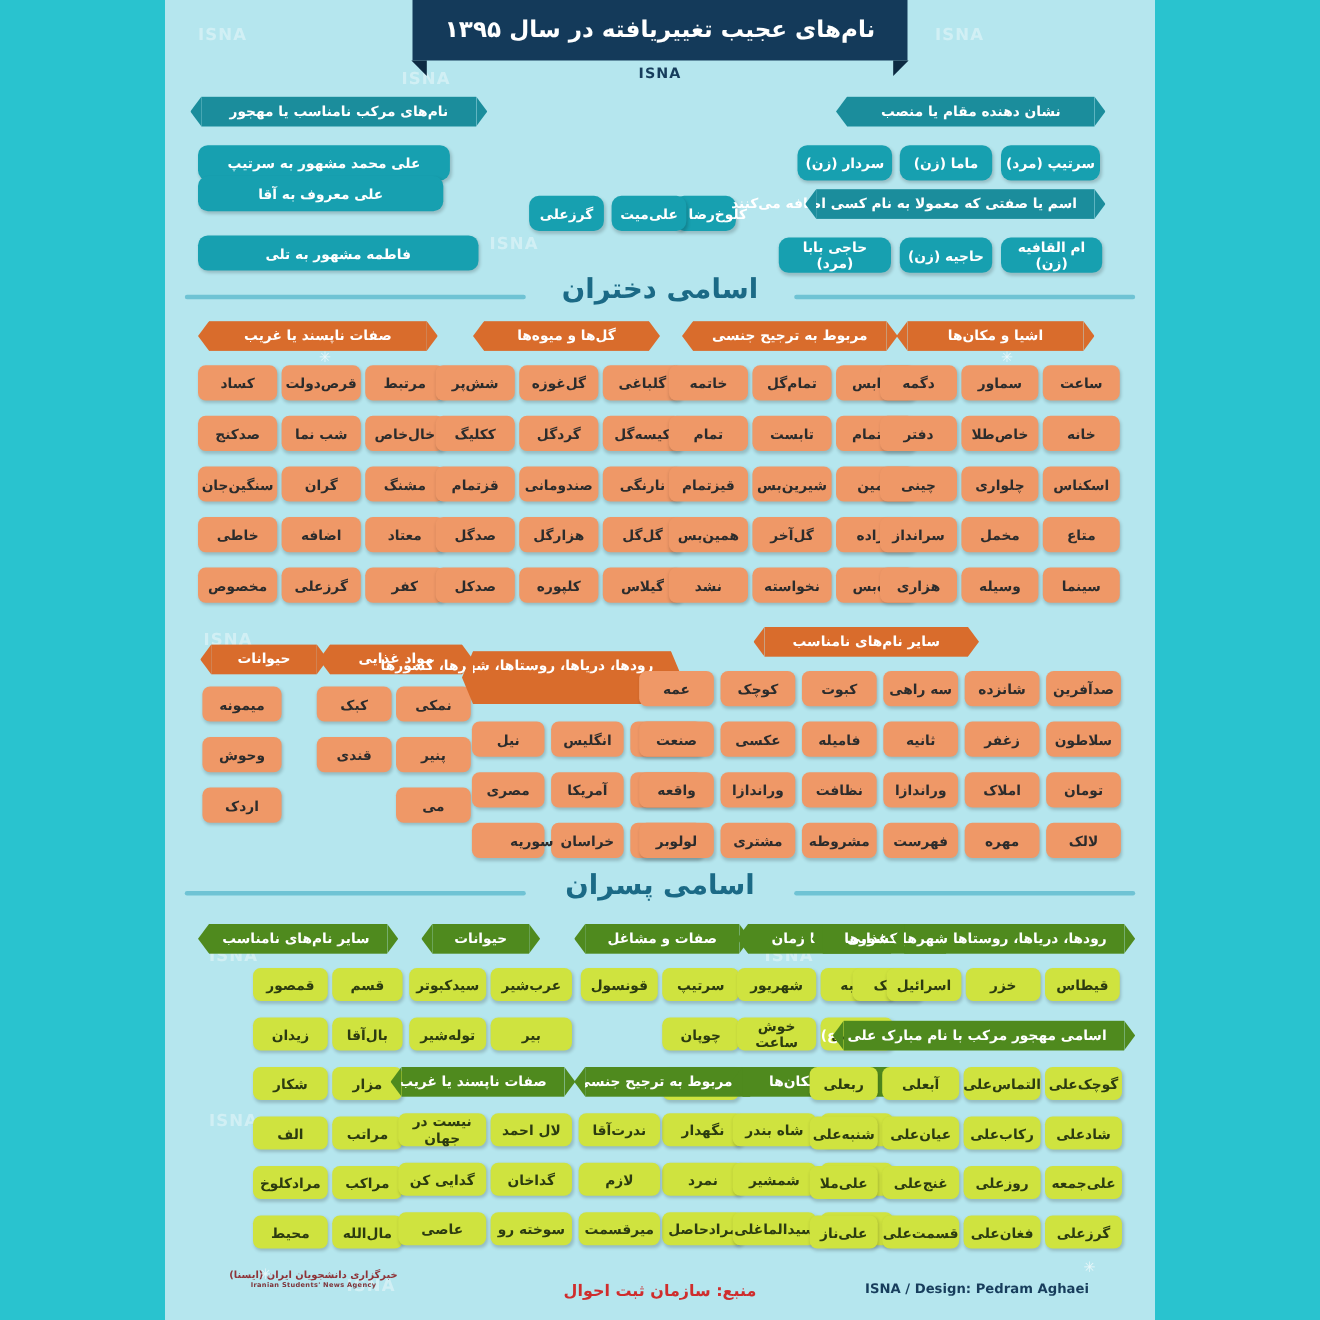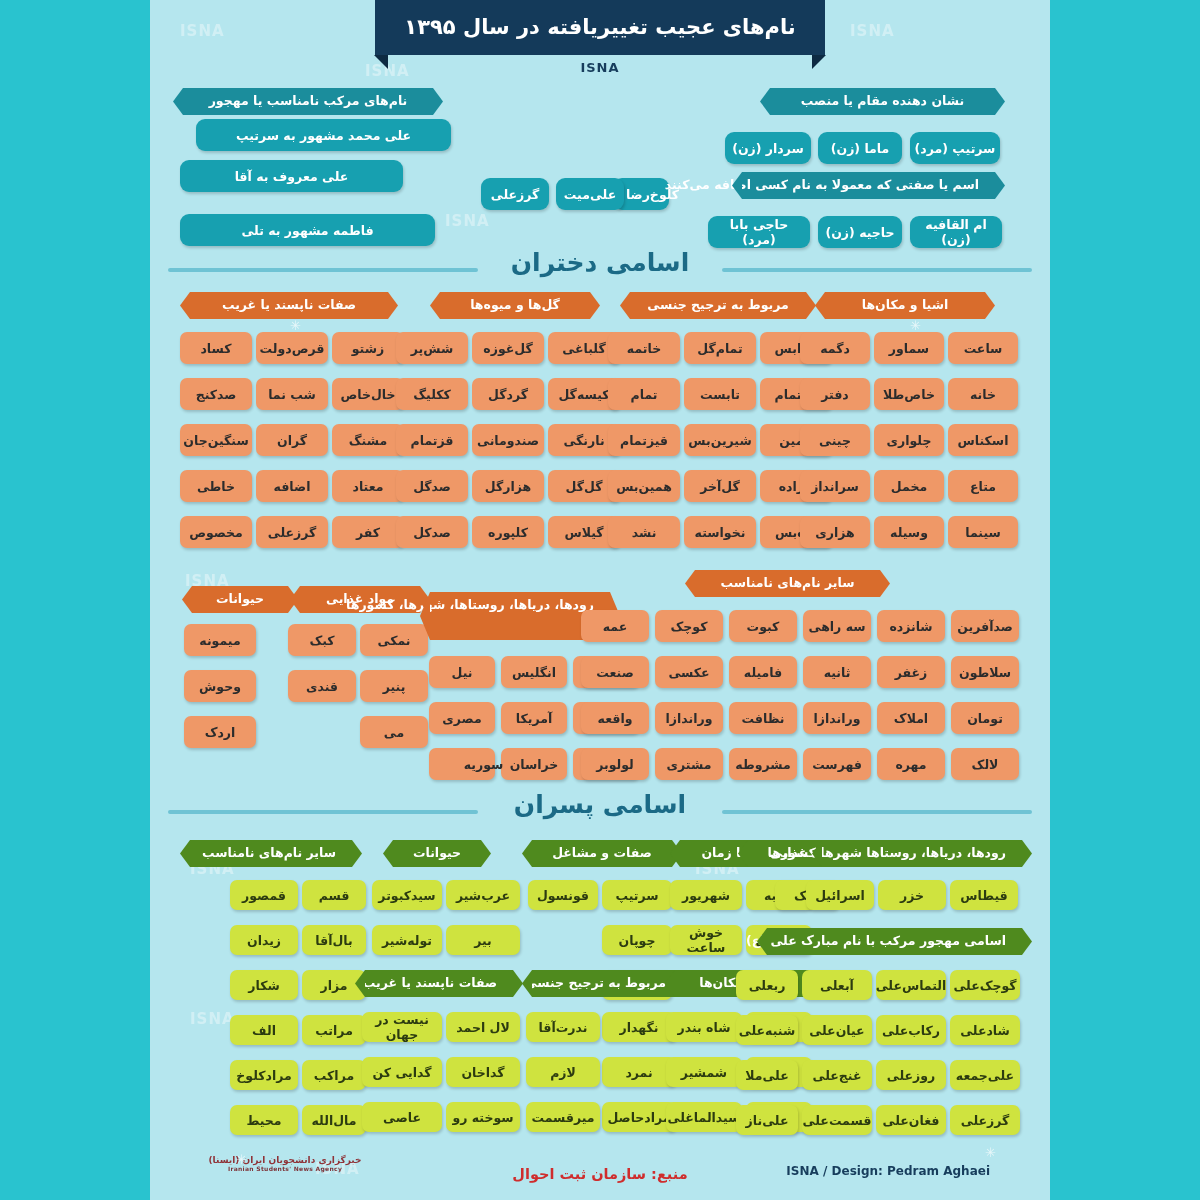--- a/index.html
+++ b/index.html
@@ -112,21 +112,21 @@
 
   <div class="banner">
     <span>نام‌های عجیب تغییریافته در سال ۱۳۹۵</span>
   </div>
   <div class="isna-sub">ISNA</div>
 
   <div class="ribbon teal" style="left:33px; top:88px; width:250px;">
     <span class="notch-l"></span><span class="notch-r"></span>
     <span>نام‌های مرکب نامناسب یا مهجور</span>
   </div>
-  <div class="chip teal" style="left:30px; top:119px; width:255px; height:32px;margin-left:16px;">علی محمد مشهور به سرتیپ</div>
+  <div class="chip teal" style="left:30px; top:132px; width:229px; height:32px;">علی محمد مشهور به سرتیپ</div>
   <div class="chip teal" style="left:30px; top:160px; width:223px; height:32px;">علی معروف به آقا</div>
   <div class="chip teal" style="left:30px; top:214px; width:255px; height:32px;">فاطمه مشهور به تلی</div>
 
   <div class="chip teal" style="left:463px; top:178px; width:56px; height:32px;padding-left:27px;">کلوخ‌رضا</div>
   <div class="chip teal" style="left:406px; top:178px; width:68px; height:32px;">علی‌میت</div>
   <div class="chip teal" style="left:331px; top:178px; width:68px; height:32px;">گرزعلی</div>
 
   <div class="ribbon teal" style="left:620px; top:88px; width:225px;">
     <span class="notch-l"></span><span class="notch-r"></span>
     <span>نشان دهنده مقام یا منصب</span>
@@ -146,21 +146,21 @@
   <div class="secdiv" style="left:0; top:248px; width:900px;">
     <div class="line" style="left:18px; width:310px;"></div>
     <div class="line" style="right:18px; width:310px;"></div>
     <div class="label">اسامی دختران</div>
   </div>
 
   <div class="ribbon orange" style="left:40px; top:292px; width:198px;">
     <span class="notch-l"></span><span class="notch-r"></span>
     <span>صفات ناپسند یا غریب</span>
   </div>
-  <div class="chip orange" style="left:182px; top:332px; width:72px; height:32px;">زشتو</div>
+  <div class="chip orange" style="left:182px; top:332px; width:72px; height:32px;">مرتبط</div>
   <div class="chip orange" style="left:182px; top:378px; width:72px; height:32px;">خال‌خاص</div>
   <div class="chip orange" style="left:182px; top:424px; width:72px; height:32px;">مشنگ</div>
   <div class="chip orange" style="left:182px; top:470px; width:72px; height:32px;">معتاد</div>
   <div class="chip orange" style="left:182px; top:516px; width:72px; height:32px;">کفر</div>
 
   <div class="chip orange" style="left:106px; top:332px; width:72px; height:32px;">قرص‌دولت</div>
   <div class="chip orange" style="left:106px; top:378px; width:72px; height:32px;">شب نما</div>
   <div class="chip orange" style="left:106px; top:424px; width:72px; height:32px;">گران</div>
   <div class="chip orange" style="left:106px; top:470px; width:72px; height:32px;">اضافه</div>
   <div class="chip orange" style="left:106px; top:516px; width:72px; height:32px;">گرزعلی</div>

